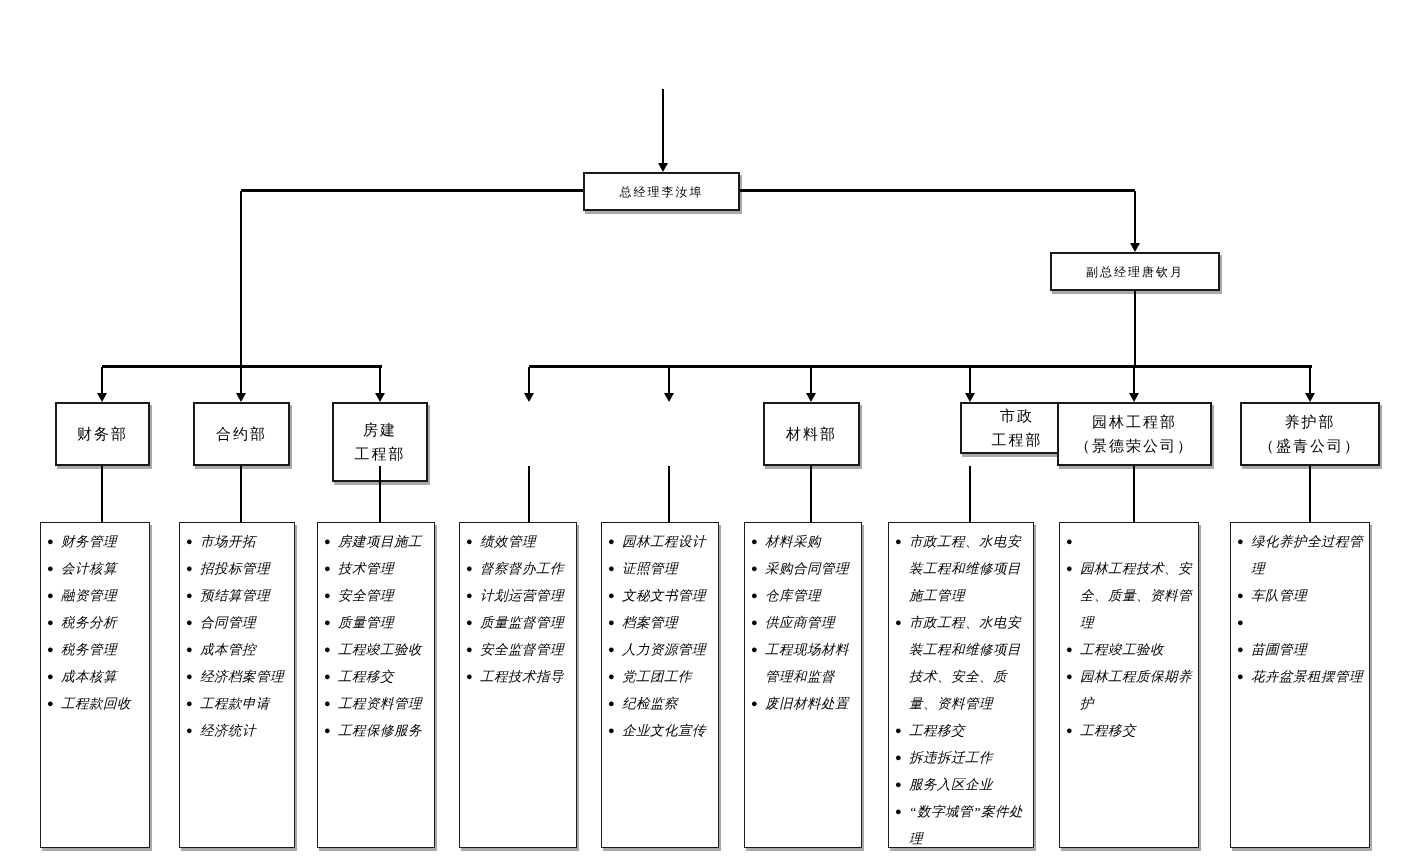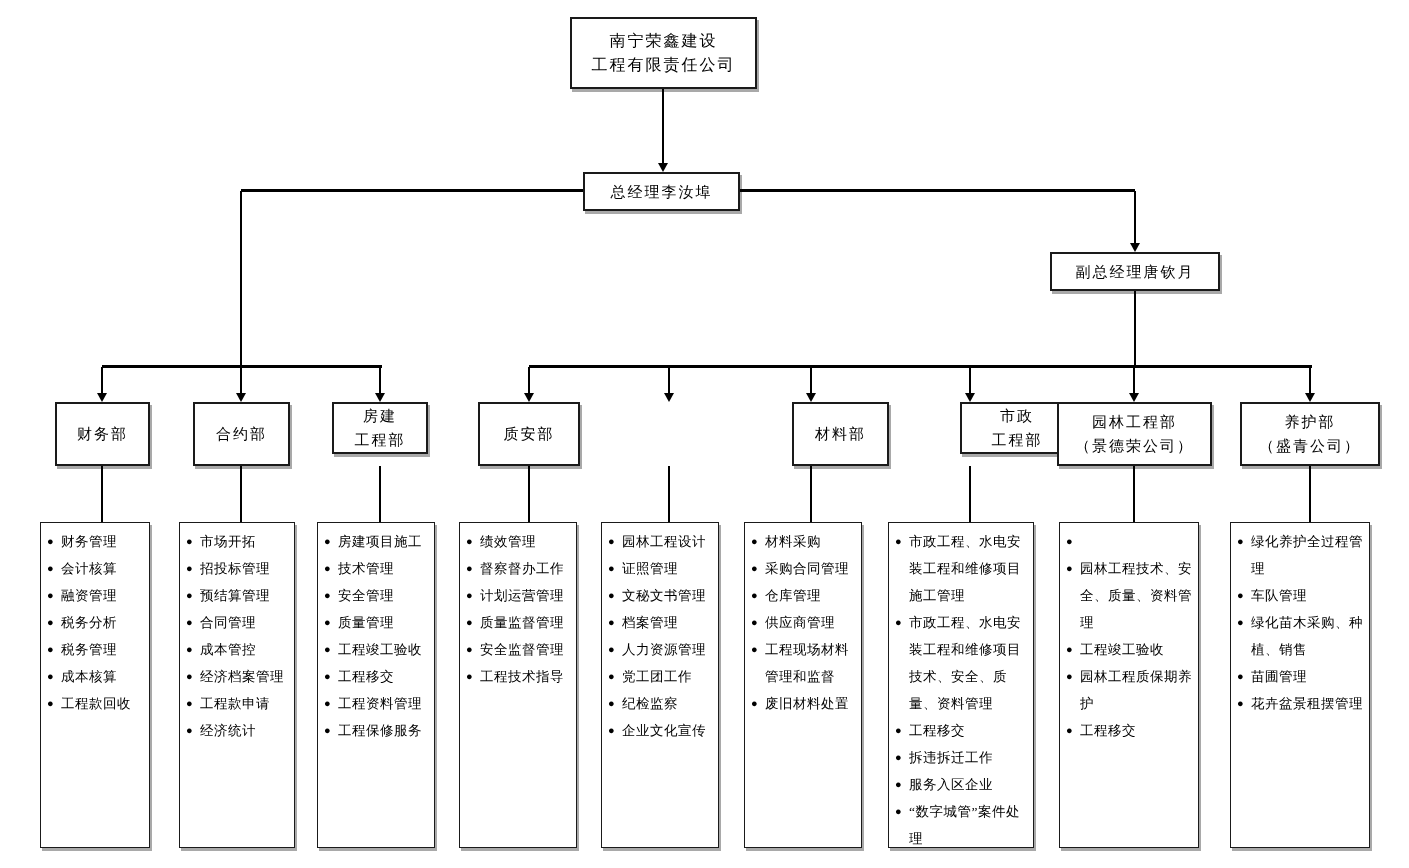--- a/index.html
+++ b/index.html
@@ -7,72 +7,65 @@
     position:relative;width:1409px;height:868px;background:#ffffff;overflow:hidden;
     font-family:"Liberation Serif","DejaVu Serif",serif;color:#000;
   }
   .box{
     position:absolute;background:#fff;border:2px solid #1a1a1a;
     box-shadow:2px 3px 0 #a9a9a9;box-sizing:border-box;
     display:flex;align-items:center;justify-content:center;text-align:center;
   }
   .box .nm{white-space:pre-line;line-height:24px;letter-spacing:2px;}
   .root{font-size:16px;line-height:26px;letter-spacing:3px;}
-  .mgr{font-size:15px;letter-spacing:2px;}
+  .mgr{font-size:12px;letter-spacing:2px;}
   .dept{font-size:15px;}
   .list{
     border-width:1px;align-items:flex-start;justify-content:flex-start;
     text-align:left;padding:5px 6px;overflow:hidden;
   }
   .list ul{list-style:none;margin:0;padding:0;width:100%;}
   .list li{
     display:flex;align-items:flex-start;font-size:13.5px;line-height:27px;
     letter-spacing:0.5px;
   }
   .list .blt{flex:none;width:14px;font-size:11px;line-height:27px;}
-  .list .txt{flex:1;min-width:0;}
+  .list .txt{flex:1;min-width:0;font-style:italic;}
   .line{position:absolute;background:#000;}
   .arrow{
     position:absolute;width:0;height:0;
     border-left:5px solid transparent;border-right:5px solid transparent;
     border-top:9px solid #000;
   }
 </style>
 </head>
 <body>
 
 <div id="canvas">
 
-  <div class="box root" style="left:570px;top:17px;width:187px;height:72px">
-    <span class="nm">南宁荣鑫建设
-工程有限责任公司</span>
-  </div>
 
   <div class="box mgr" style="left:583px;top:172px;width:157px;height:39px">
     <span class="nm">总经理李汝埠</span>
   </div>
 
   <div class="box mgr" style="left:1050px;top:252px;width:170px;height:39px">
     <span class="nm">副总经理唐钦月</span>
   </div>
 
   <div class="box dept" style="left:193px;top:402px;width:97px;height:64px">
       <span class="nm">合约部</span>
     </div>
   <div class="box dept" style="left:55px;top:402px;width:95px;height:64px">
       <span class="nm">财务部</span>
     </div>
-  <div class="box dept" style="left:332px;top:402px;width:96px;height:52px">
+  <div class="box dept" style="left:332px;top:402px;width:96px;height:80px">
       <span class="nm">房建
 工程部</span>
     </div>
-  <div class="box dept" style="left:478px;top:402px;width:102px;height:64px">
-      <span class="nm">质安部</span>
-    </div>
-  <div class="box dept" style="left:792px;top:402px;width:97px;height:64px">
+  <div class="box dept" style="left:763px;top:402px;width:97px;height:64px">
       <span class="nm">材料部</span>
     </div>
   <div class="box dept" style="left:960px;top:402px;width:114px;height:52px">
       <span class="nm">市政
 工程部</span>
     </div>
   <div class="box dept" style="left:1057px;top:402px;width:155px;height:64px">
       <span class="nm">园林工程部
 （景德荣公司）</span>
     </div>
@@ -333,21 +326,20 @@
         <li>
           <span class="blt">●</span>
           <span class="txt">绿化养护全过程管理</span>
         </li>
         <li>
           <span class="blt">●</span>
           <span class="txt">车队管理</span>
         </li>
         <li>
           <span class="blt">●</span>
-          <span class="txt">绿化苗木采购、种植、销售</span>
         </li>
         <li>
           <span class="blt">●</span>
           <span class="txt">苗圃管理</span>
         </li>
         <li>
           <span class="blt">●</span>
           <span class="txt">花卉盆景租摆管理</span>
         </li>
       </ul>

